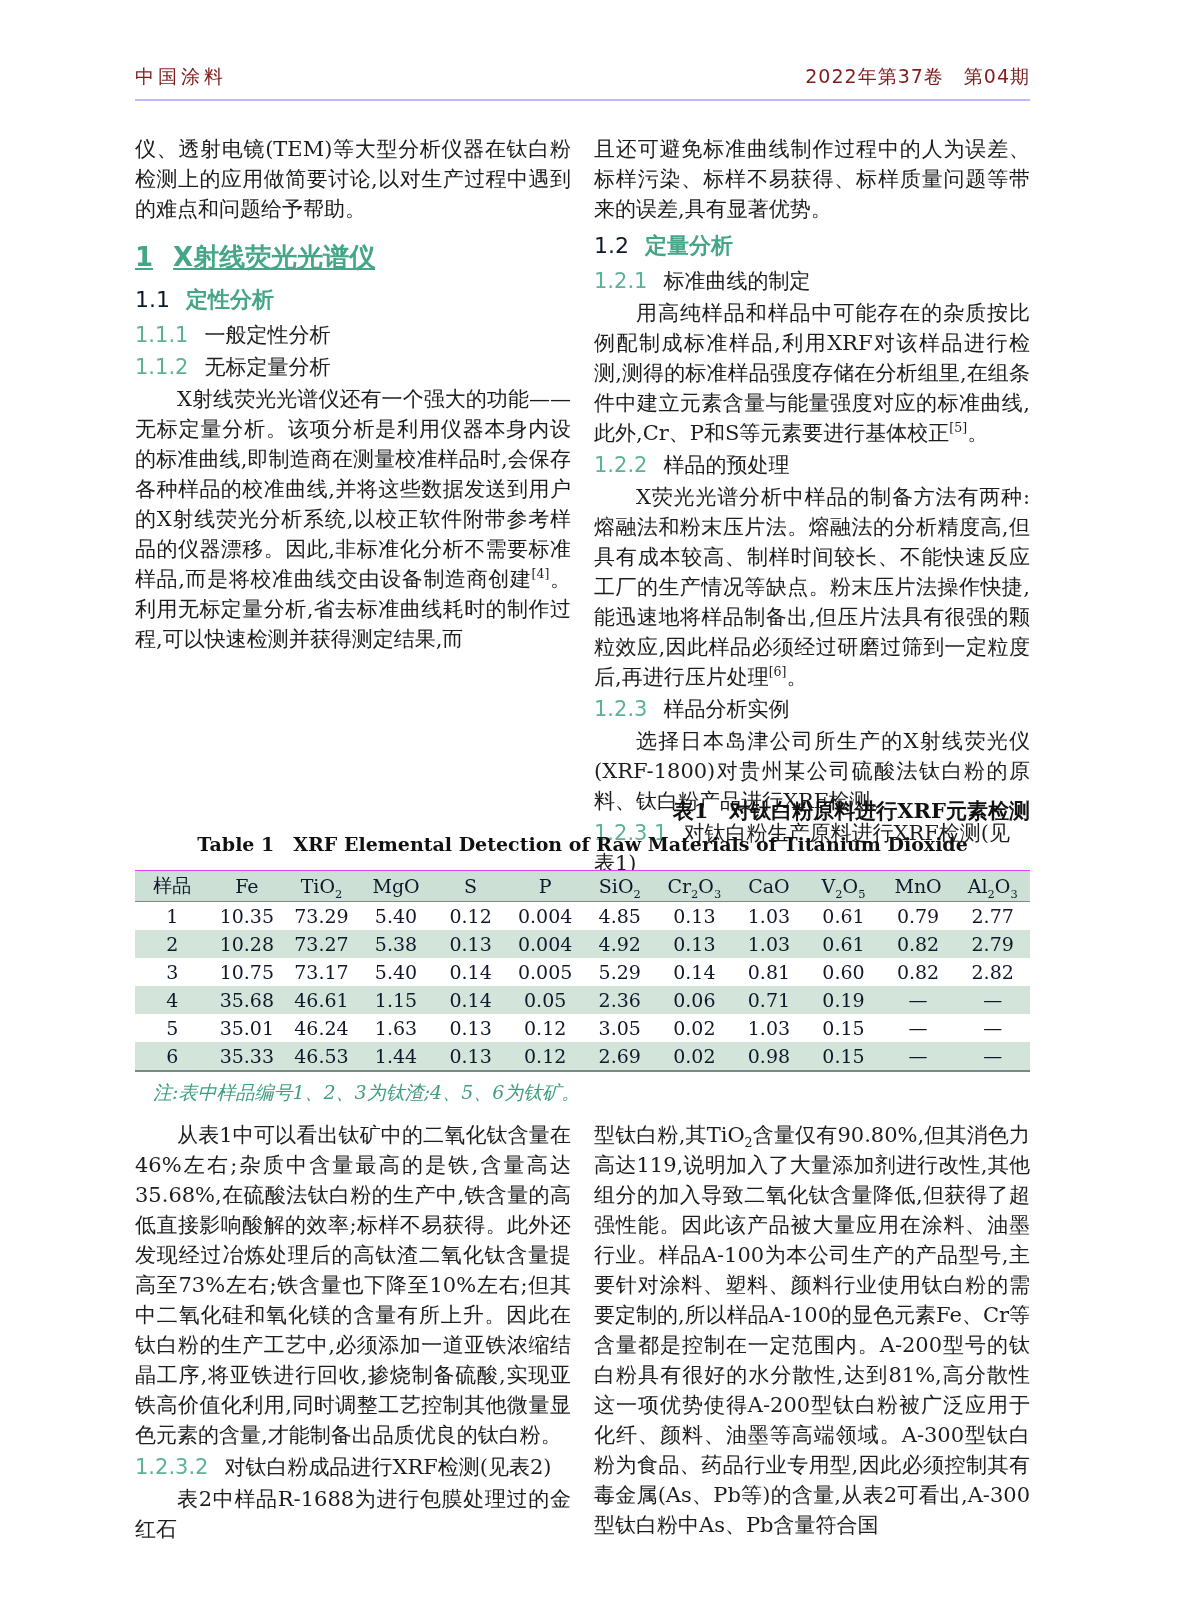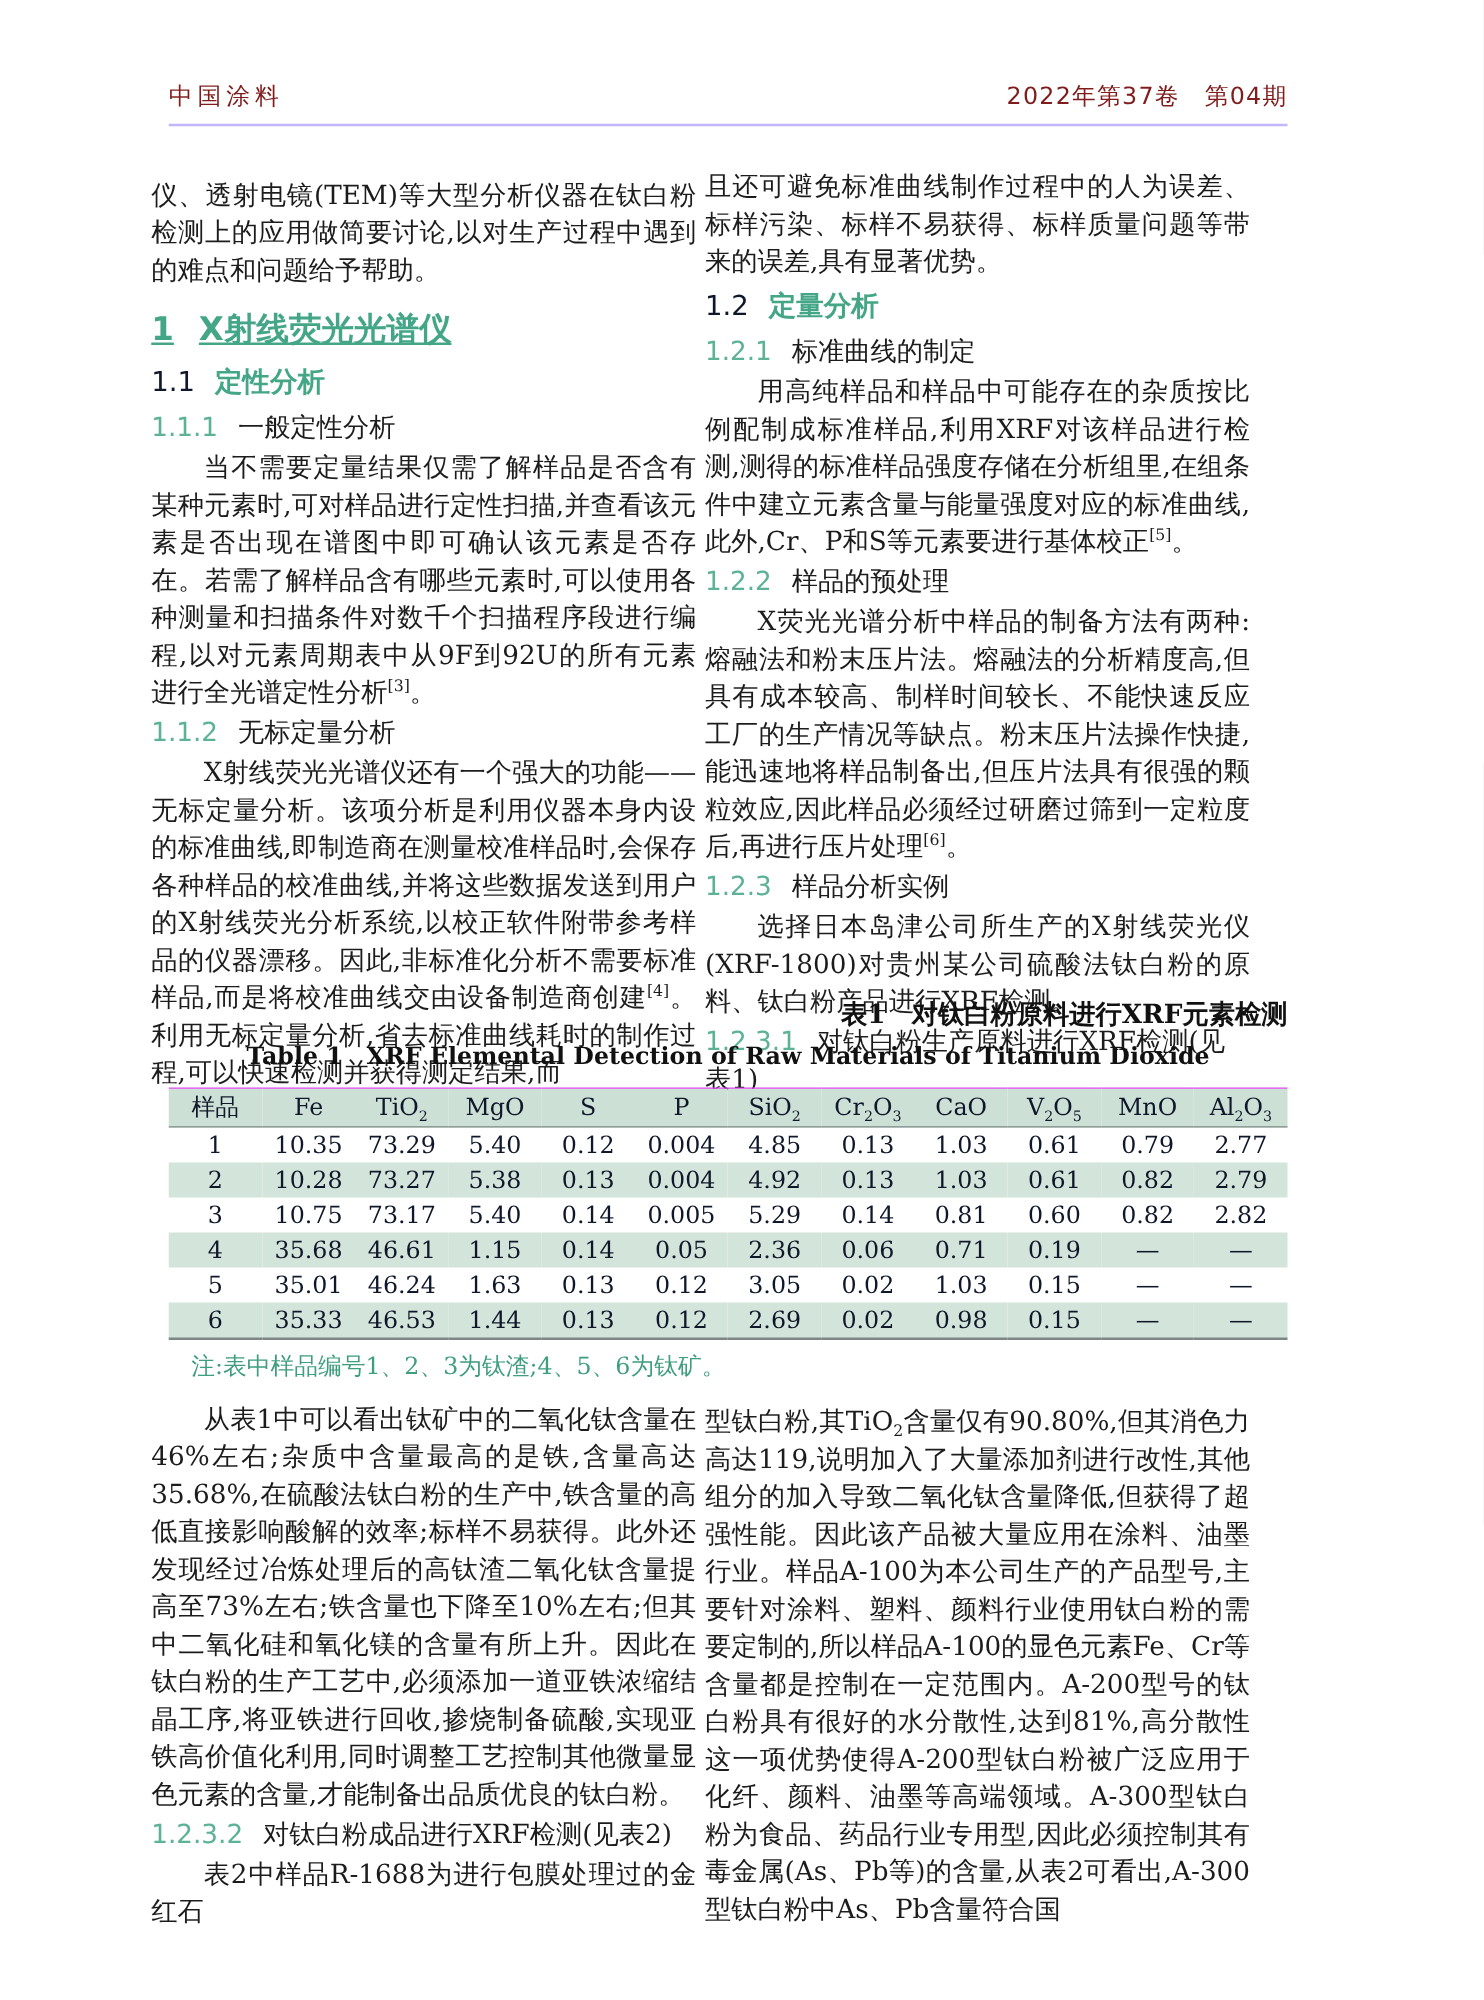--- a/index.html
+++ b/index.html
@@ -15,21 +15,21 @@
   
   .running-head{
     position:absolute;top:64px;left:135px;width:895px;
     display:flex;justify-content:space-between;align-items:flex-end;
     padding-bottom:9px;border-bottom:2px solid #c4b5fd;
     color:#7f1d1d;font-size:19px;
   }
   .running-head .journal{letter-spacing:4px;font-family:"DejaVu Sans","Liberation Sans",sans-serif;}
   .running-head .issue{letter-spacing:1px;font-family:"DejaVu Sans","Liberation Sans",sans-serif;}
   
-  .cols{position:absolute;left:121px;width:895px;display:flex;gap:7px;align-items:center;}
+  .cols{position:absolute;left:135px;width:895px;display:flex;gap:23px;}
   .cols.top{top:134px;}
   .cols.bottom{top:1120px;}
   .col{width:436px;}
   .para{
     margin:0;font-size:21px;line-height:30px;text-align:justify;
     text-justify:inter-ideograph;color:#1c1c1c;
   }
   .para.indent{text-indent:2em;}
   .para sup,.th-cell sub,.para sub{line-height:0;}
   sup{font-size:0.6em;vertical-align:super;}
@@ -52,21 +52,21 @@
     font-size:19px;color:#0f172a;
     border-top:1px solid #d946ef;border-bottom:2px solid #7d8886;
   }
   table.data th{
     background:#cde0d6;font-weight:normal;height:30px;
     border-bottom:1px solid #7d8886;padding:0;text-align:center;
   }
   table.data td{height:28px;padding:0;text-align:center;}
   table.data tr.stripe td{background:#d3e4da;}
   .tbl-note{
-    margin:8px 0 0 18px;font-size:19px;color:#3f9e7d;
+    margin:8px 0 0 18px;font-size:19px;color:#3f9e7d;font-style:italic;
   }
   
   .page-footer{position:absolute;top:1495px;left:131px;display:flex;align-items:center;}
   .page-footer .pno{font-size:29px;color:#4a6f9b;margin-right:12px;letter-spacing:1px;}
   .page-footer .vbar{width:4px;height:46px;background:#4a6f9b;margin-right:11px;}
   .page-footer .sec-cn{font-family:"DejaVu Sans","Liberation Sans",sans-serif;
       font-size:21px;font-weight:bold;color:#54799f;line-height:26px;letter-spacing:2px;}
   .page-footer .sec-en{font-size:14px;color:#54799f;line-height:18px;}
 </style>
 </head>
@@ -78,21 +78,20 @@
     <span class="journal">中国涂料</span>
     <span class="issue">2022年第37卷　第04期</span>
   </div>
 
   <div class="cols top">
     <div class="col" id="col-top-left">
         <p class="para">仪、透射电镜(TEM)等大型分析仪器在钛白粉检测上的应用做简要讨论,以对生产过程中遇到的难点和问题给予帮助。</p>
         <div class="hd1"><span class="num">1</span><span class="ttl">X射线荧光光谱仪</span></div>
         <div class="hd2"><span class="num">1.1</span><span class="ttl">定性分析</span></div>
         <div class="hd3"><span class="num">1.1.1</span><span class="ttl">一般定性分析</span></div>
-        <p class="para indent">当不需要定量结果仅需了解样品是否含有某种元素时,可对样品进行定性扫描,并查看该元素是否出现在谱图中即可确认该元素是否存在。若需了解样品含有哪些元素时,可以使用各种测量和扫描条件对数千个扫描程序段进行编程,以对元素周期表中从9F到92U的所有元素进行全光谱定性分析<sup>[3]</sup>。</p>
         <div class="hd3"><span class="num">1.1.2</span><span class="ttl">无标定量分析</span></div>
         <p class="para indent">X射线荧光光谱仪还有一个强大的功能——无标定量分析。该项分析是利用仪器本身内设的标准曲线,即制造商在测量校准样品时,会保存各种样品的校准曲线,并将这些数据发送到用户的X射线荧光分析系统,以校正软件附带参考样品的仪器漂移。因此,非标准化分析不需要标准样品,而是将校准曲线交由设备制造商创建<sup>[4]</sup>。利用无标定量分析,省去标准曲线耗时的制作过程,可以快速检测并获得测定结果,而</p>
       </div>
     <div class="col" id="col-top-right">
         <p class="para">且还可避免标准曲线制作过程中的人为误差、标样污染、标样不易获得、标样质量问题等带来的误差,具有显著优势。</p>
         <div class="hd2"><span class="num">1.2</span><span class="ttl">定量分析</span></div>
         <div class="hd3"><span class="num">1.2.1</span><span class="ttl">标准曲线的制定</span></div>
         <p class="para indent">用高纯样品和样品中可能存在的杂质按比例配制成标准样品,利用XRF对该样品进行检测,测得的标准样品强度存储在分析组里,在组条件中建立元素含量与能量强度对应的标准曲线,此外,Cr、P和S等元素要进行基体校正<sup>[5]</sup>。</p>
         <div class="hd3"><span class="num">1.2.2</span><span class="ttl">样品的预处理</span></div>
         <p class="para indent">X荧光光谱分析中样品的制备方法有两种:熔融法和粉末压片法。熔融法的分析精度高,但具有成本较高、制样时间较长、不能快速反应工厂的生产情况等缺点。粉末压片法操作快捷,能迅速地将样品制备出,但压片法具有很强的颗粒效应,因此样品必须经过研磨过筛到一定粒度后,再进行压片处理<sup>[6]</sup>。</p>

